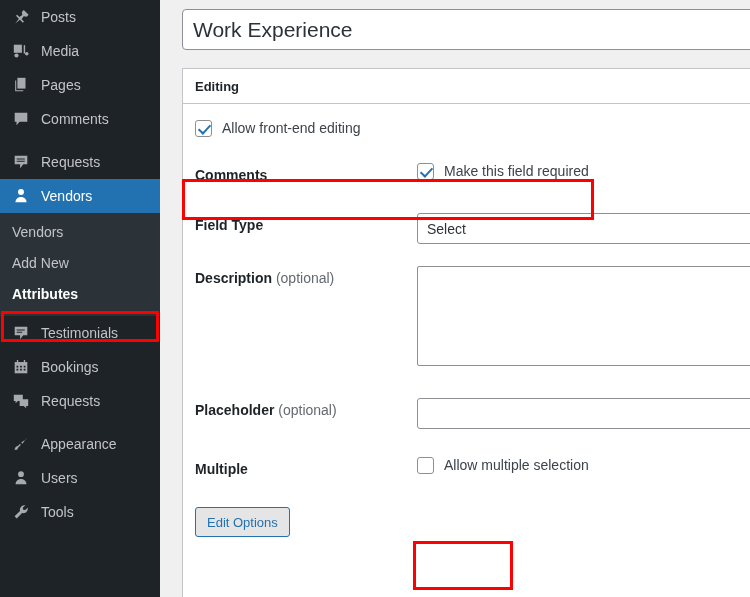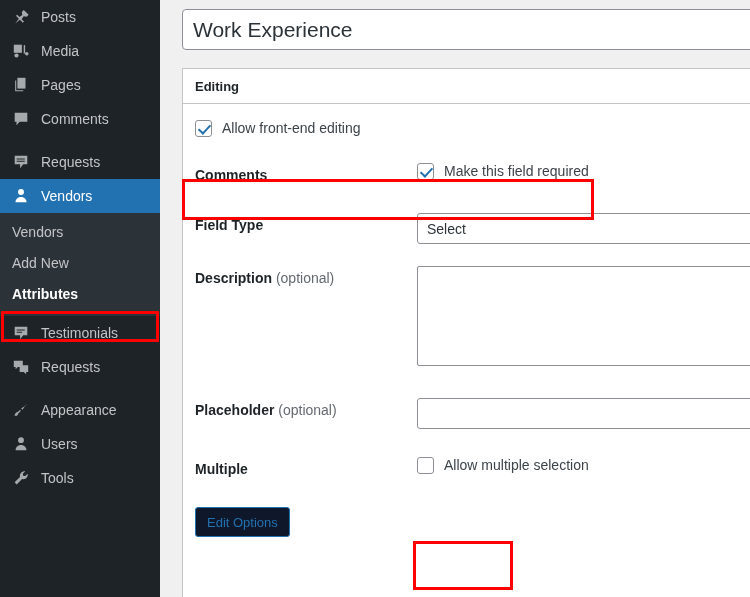--- a/index.html
+++ b/index.html
@@ -185,21 +185,21 @@
     color: #2c3338;
     padding: 0 9px;
     display: flex; align-items: center;
   }
   .btn-secondary {
     display: inline-flex; align-items: center; justify-content: center;
     height: 30px;
     padding: 0 11px;
     border: 1px solid #2271b1;
     border-radius: 3px;
-    background: #0f172a;
+    background: #e5e5e5;
     color: #2271b1;
     font-size: 13px;
     font-family: "Liberation Sans", sans-serif;
     line-height: 1;
     cursor: pointer;
   }
 
   
   .hl-required {
     position: absolute;
@@ -298,20 +298,30 @@
     <div class="menu-item">
       <span class="ico">
         <svg width="18" height="18" viewBox="0 0 20 20" fill="#a7aaad">
           <path d="M3 3h14v9.5h-4.5L9 17v-4.5H3z"></path>
           <path d="M5.2 6h9v1.2h-9zM5.2 8.6h6v1.2h-6z" fill="#1d2327"></path>
         </svg>
       </span>
       <span class="lbl">Testimonials</span>
     </div>
 
+    <div class="menu-item">
+      <span class="ico">
+        <svg width="18" height="18" viewBox="0 0 20 20" fill="#a7aaad">
+          <path d="M3 4.5h14V17H3z"></path>
+          <path d="M5.4 2.3h1.5v3H5.4zM13.1 2.3h1.5v3h-1.5z"></path>
+          <path d="M5 8.5h2v2H5zM9 8.5h2v2H9zM13 8.5h2v2h-2zM5 12h2v2H5zM9 12h2v2H9zM13 12h2v2h-2z" fill="#1d2327"></path>
+        </svg>
+      </span>
+      <span class="lbl">Bookings</span>
+    </div>
 
     <div class="menu-item">
       <span class="ico">
         <svg width="18" height="18" viewBox="0 0 20 20" fill="#a7aaad">
           <path d="M2 3h10v7H6.5L4 12.5V10H2z"></path>
           <path d="M8.5 8h9.5v7.5h-2.3V18l-2.6-2.5H8.5z"></path>
         </svg>
       </span>
       <span class="lbl">Requests</span>
     </div>

